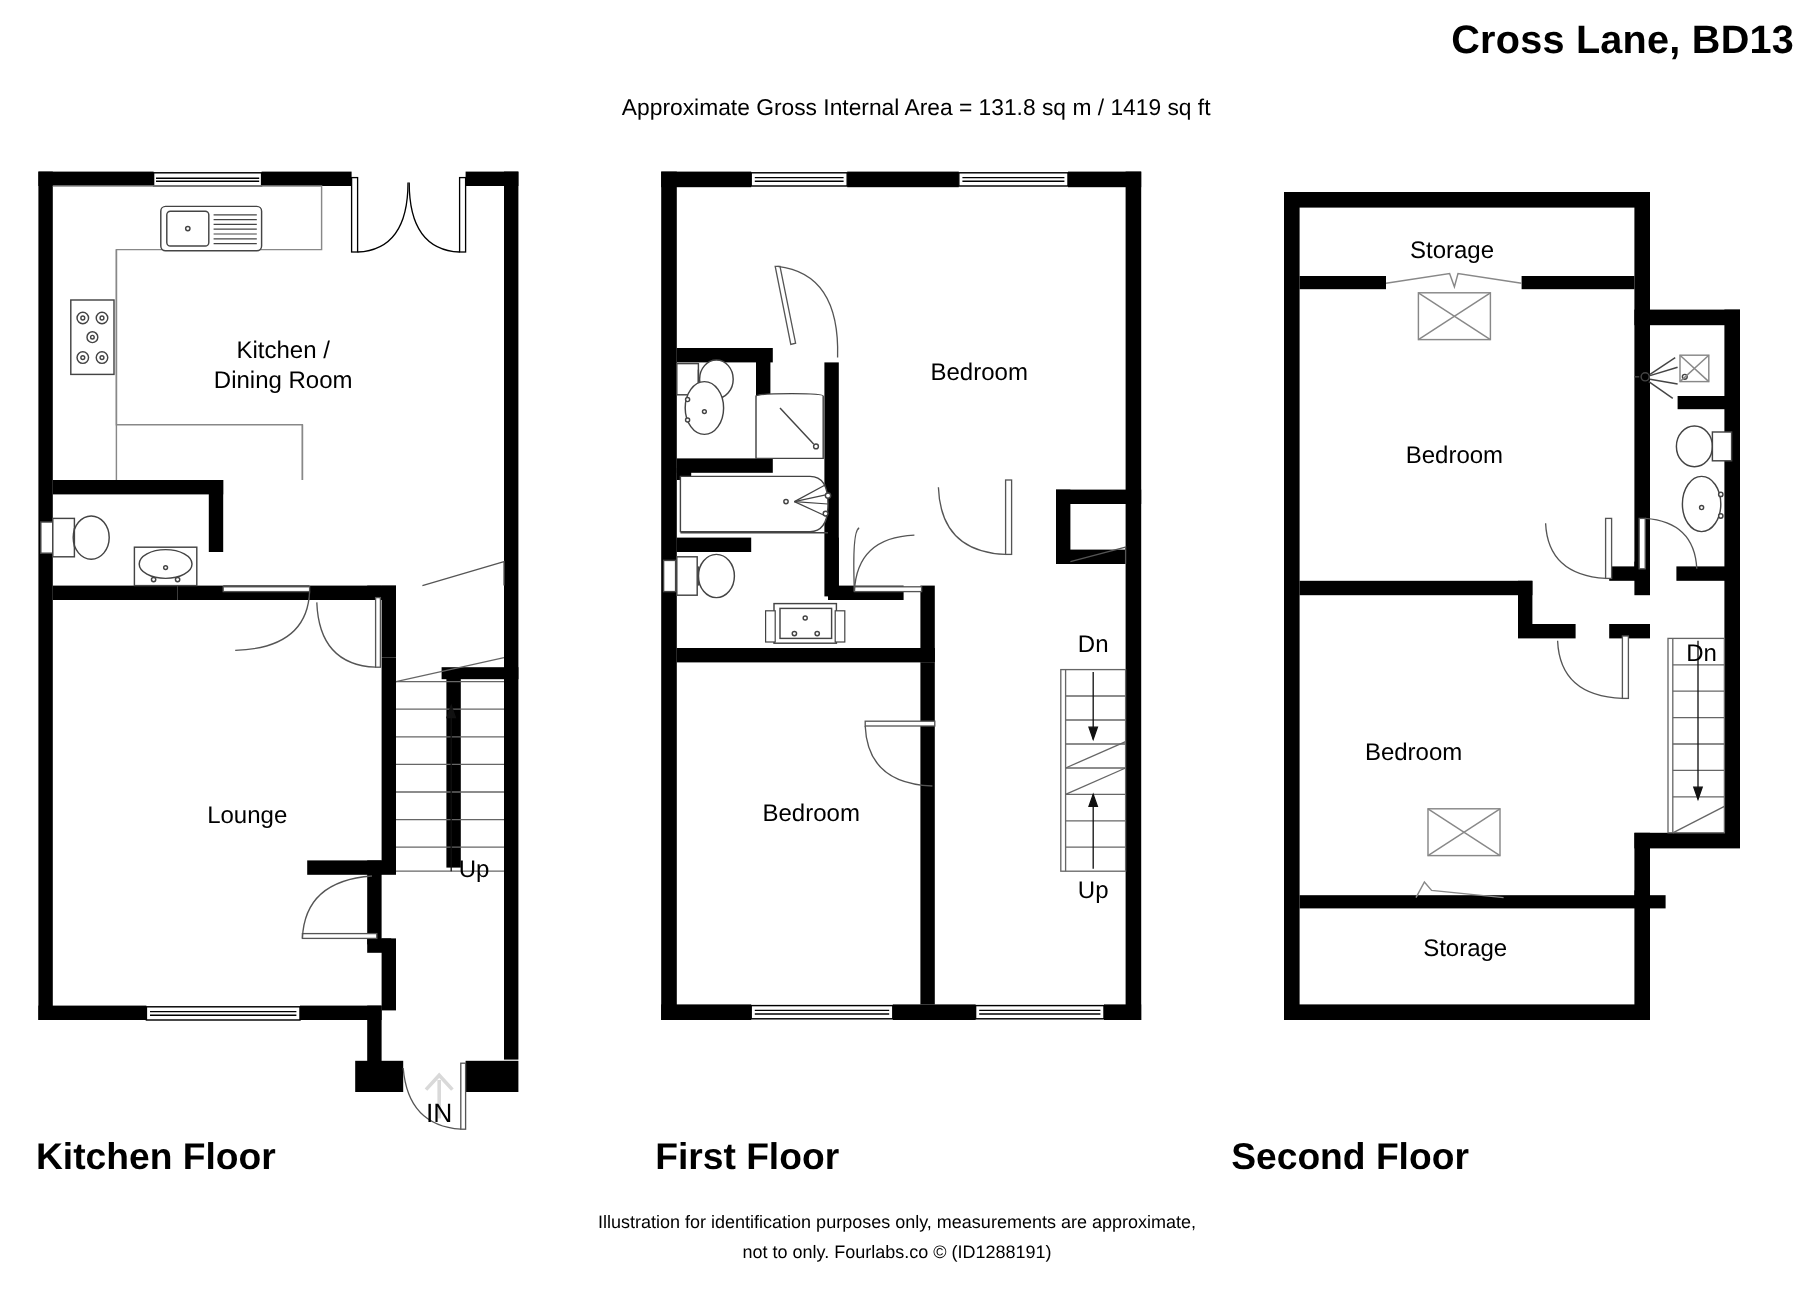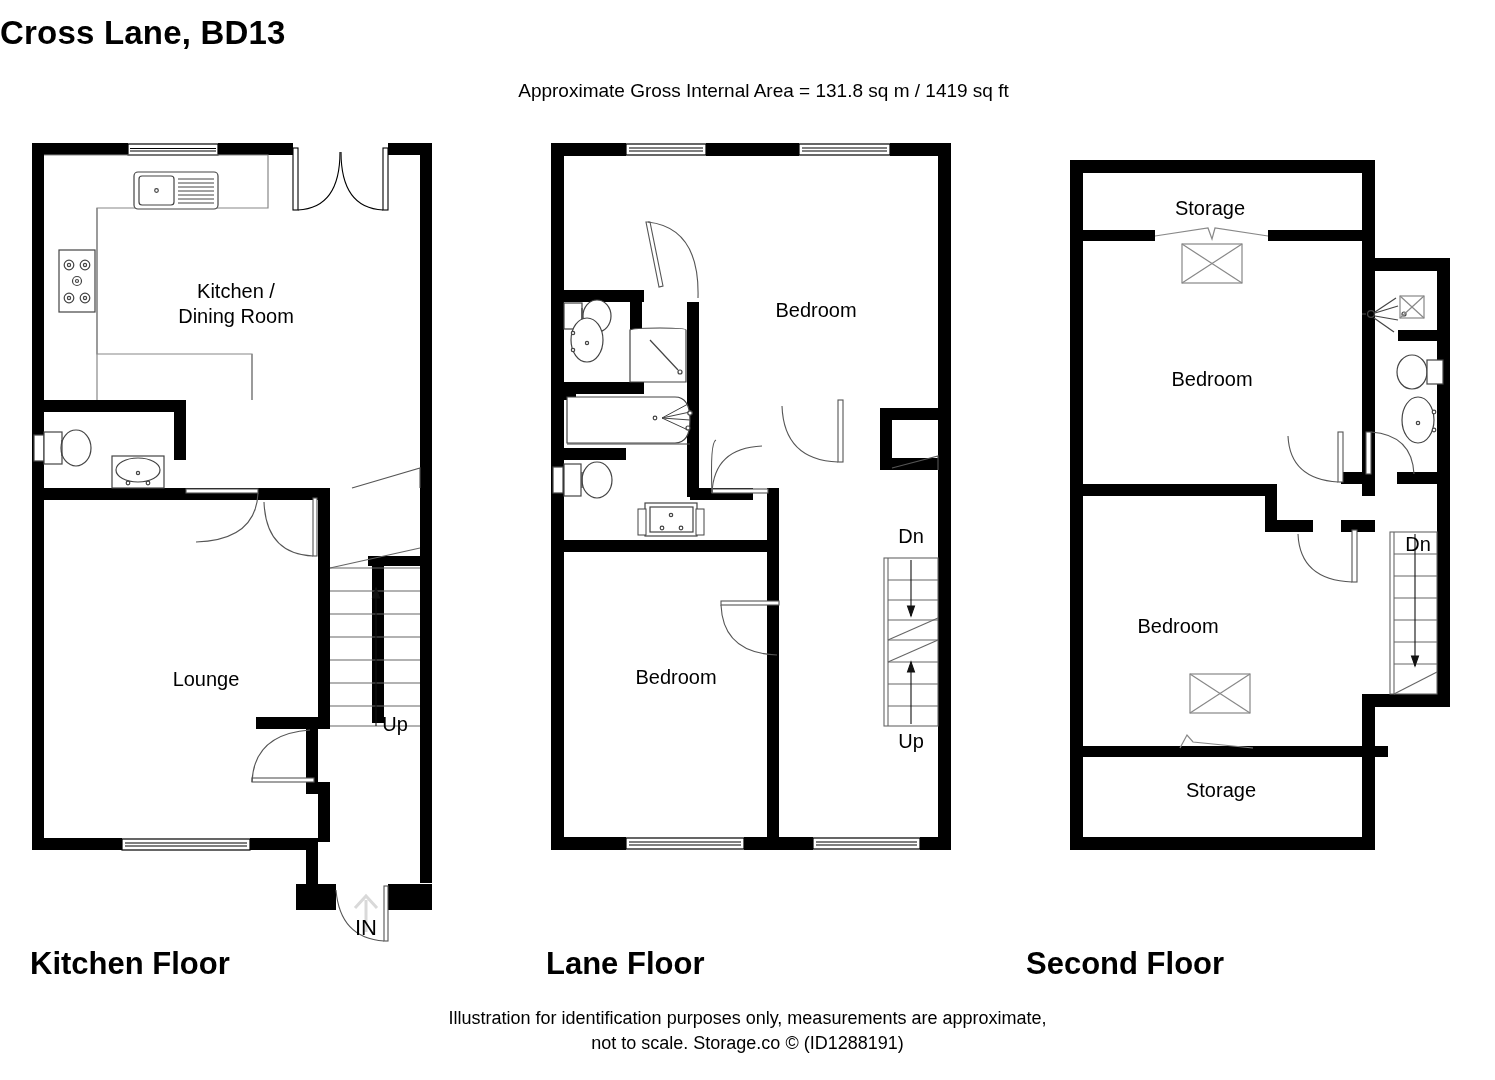--- a/index.html
+++ b/index.html
@@ -17,21 +17,21 @@
   }
   #page {
     position: absolute;
     inset: 0;
   }
   .title {
     position: absolute;
     top: 14px;
     left: 0;
     width: 1495px;
-    text-align: left;
+    text-align: right;
     font-size: 33px;
     font-weight: bold;
     letter-spacing: 0.2px;
   }
   .subtitle {
     position: absolute;
     top: 80px;
     left: 0;
     width: 1495px;
     text-align: center;
@@ -49,21 +49,21 @@
   #label-ground { left: 30px; }
   #label-first  { left: 546px; }
   #label-second { left: 1026px; }
 
   .footer {
     position: absolute;
     top: 1006px;
     left: 0;
     width: 1495px;
     text-align: center;
-    font-size: 18px;
+    font-size: 15px;
     line-height: 25px;
   }
   .plan-svg {
     position: absolute;
     top: 0;
     left: 0;
   }
   svg text {
     font-family: "Liberation Sans", sans-serif;
     fill: #000;
@@ -502,21 +502,21 @@
     </g>
     <text class="dir-label" x="1418" y="551">Dn</text>
 
     <text class="rm-label" x="1210" y="215">Storage</text>
     <text class="rm-label" x="1212" y="386">Bedroom</text>
     <text class="rm-label" x="1178" y="633">Bedroom</text>
     <text class="rm-label" x="1221" y="797">Storage</text>
   </svg>
 
   <div class="floor-label" id="label-ground">Kitchen Floor</div>
-  <div class="floor-label" id="label-first">Lane Floor</div>
+  <div class="floor-label" id="label-first">First Floor</div>
   <div class="floor-label" id="label-second">Second Floor</div>
 
   <div class="footer">
     <div>Illustration for identification purposes only, measurements are approximate,</div>
-    <div>not to scale. Storage.co © (ID1288191)</div>
+    <div>not to only. Fourlabs.co © (ID1288191)</div>
   </div>
 
 </div>
 
 </body></html>

